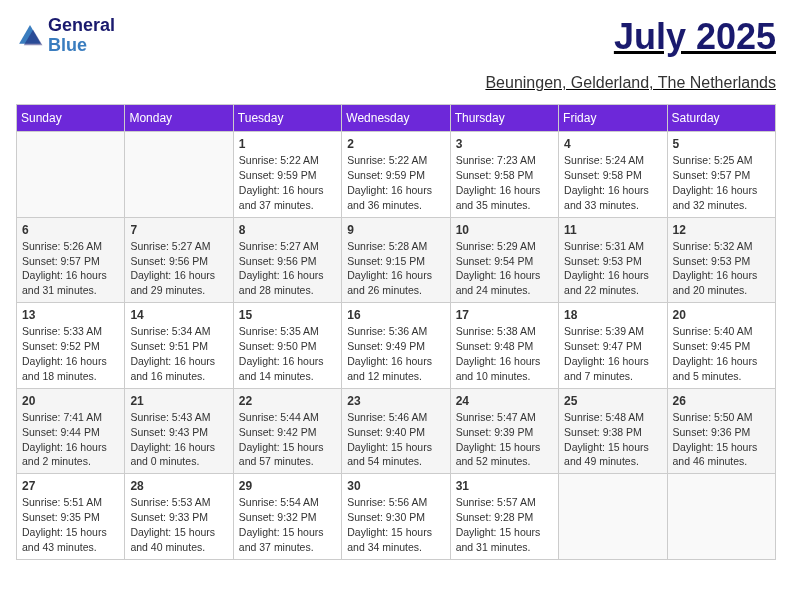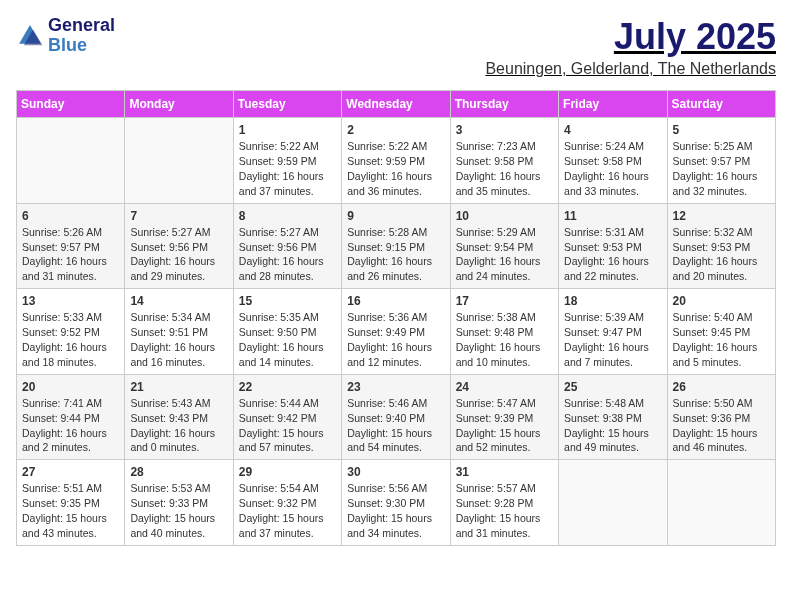--- a/index.html
+++ b/index.html
@@ -39,34 +39,34 @@
       text-decoration: underline;
     }
     .month-year {
       font-size: 36px;
       font-weight: bold;
       color: #1a1a6e;
     }
     .location {
       font-size: 16px;
       color: #333;
-      margin-top: 2px;
+      margin-top: 16px;
     }
     table {
       width: 100%;
       border-collapse: collapse;
       font-size: 11px;
     }
     thead tr th {
-      background-color: #d946ef;
+      background-color: #6d28d9;
       color: #fff;
       padding: 6px 4px;
       text-align: left;
       font-size: 12px;
-      font-weight: bold;
+      font-weight: normal;
       border: 1px solid #ccc;
     }
     tbody tr td {
       border: 1px solid #ccc;
       padding: 4px 5px;
       vertical-align: top;
       height: 72px;
       width: 108px;
       background: #fff;
       color: #333;

